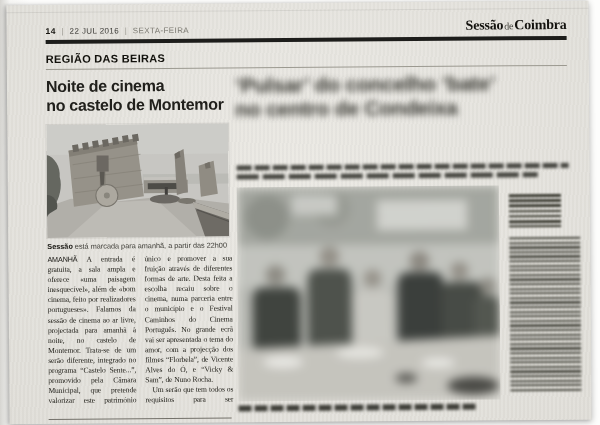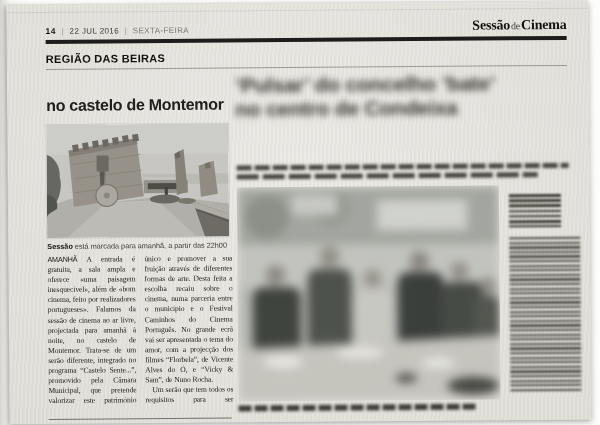--- a/index.html
+++ b/index.html
@@ -70,28 +70,28 @@
   <div class="page">
 
     <div class="meta">
       <span class="pg">14</span>
       <span class="sep">|</span>
       <span>22 JUL 2016</span>
       <span class="sep">|</span>
       <span class="weekday">SEXTA-FEIRA</span>
     </div>
     <div class="masthead">
-      <span>Sessão</span><span class="de">de</span><span>Cinema</span>
+      <span>Sessão</span><span class="de">de</span><span>Coimbra</span>
     </div>
     <div class="black-bar"></div>
     <div class="section-label">REGIÃO DAS BEIRAS</div>
     <div class="section-rule"></div>
 
     <div class="headline">
-      <br>
+      <span>Noite de cinema</span><br>
       <span>no castelo de Montemor</span>
     </div>
 
     <div class="photo">
       <svg width="182" height="113" viewBox="0 0 182 113" xmlns="http://www.w3.org/2000/svg">
         <rect x="0" y="0" width="182" height="113" fill="#cbcac2"></rect>
         <rect x="0" y="0" width="182" height="30" fill="#d1d0c8"></rect>
         <rect x="96" y="50" width="86" height="10" fill="#bfbeb5"></rect>
 
         <path d="M0,82 L24,74 L70,77 L120,72 L182,80 L182,113 L0,113 Z" fill="#b6b1a6"></path>

